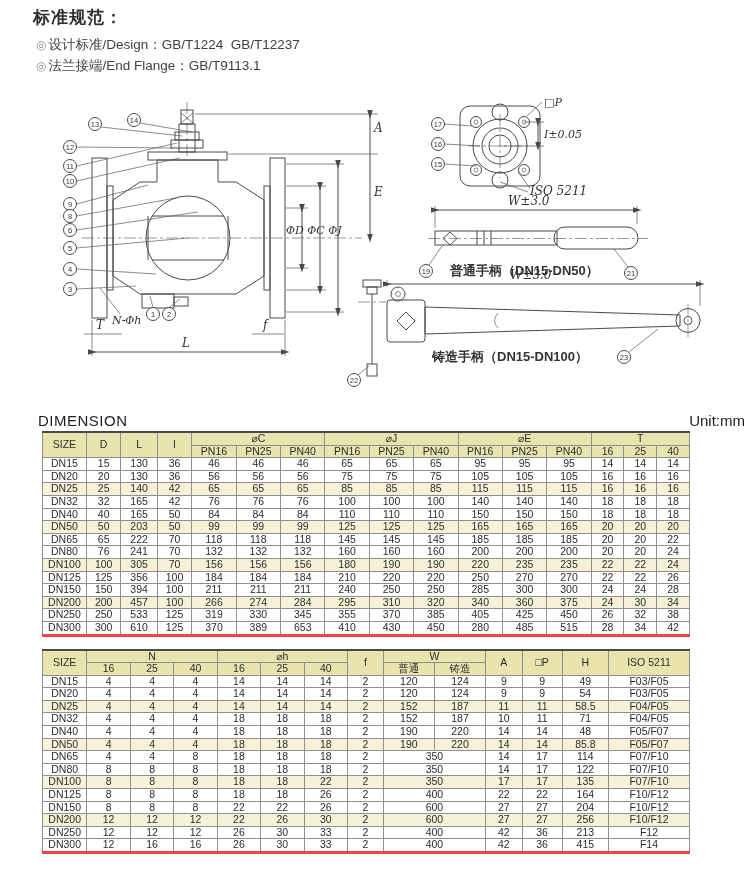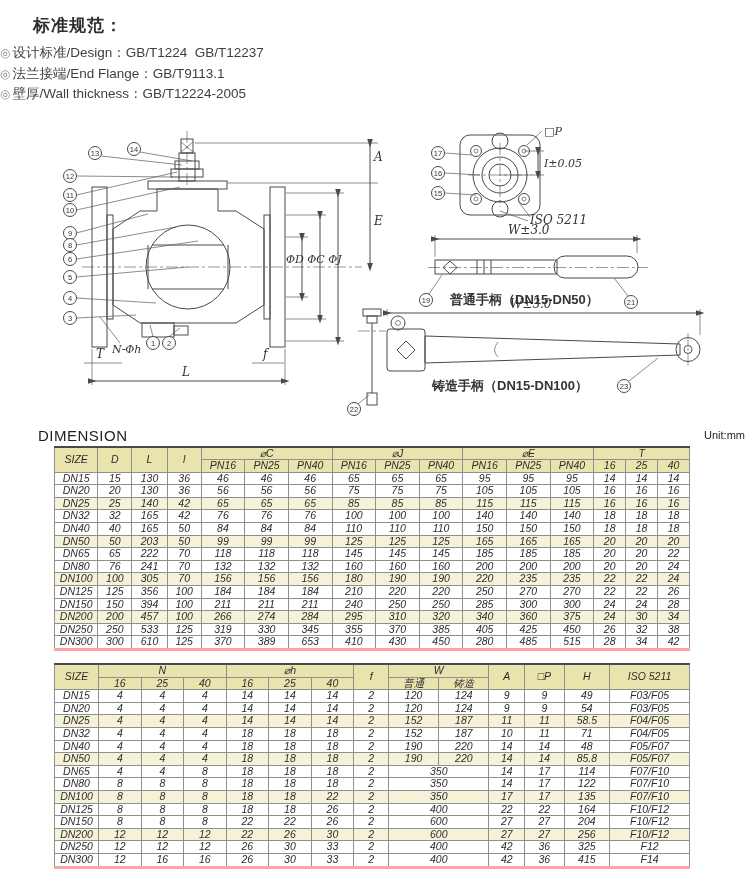--- a/index.html
+++ b/index.html
@@ -1,59 +1,58 @@
 <!DOCTYPE html>
 <html><head>
 <meta charset="utf-8">
 <style>
   * { margin:0; padding:0; box-sizing:border-box; }
   body { width:750px; height:893px; background:#ffffff; font-family:"Liberation Sans", sans-serif; color:#333; overflow:hidden; }
-  .page { position:relative; width:690px; height:893px; padding-top:12px; }
+  .page { position:relative; width:690px; height:893px; padding-top:4px; }
 
   .title { margin:2px 0 6px 33px; font-size:17px; font-weight:bold; color:#2f2f2f; letter-spacing:1px; }
-  .specs { list-style:none; }
+  .specs { list-style:none; margin-left:36px; }
   .specs li { font-size:13.5px; line-height:19.5px; color:#3f3f3f; white-space:pre; }
   .bullet { color:#8a8a8a; font-size:12px; margin-right:2px; }
 
   svg.drawing { display:block; margin:12px 0 0 30px; }
   .ln { fill:none; stroke:#4a4a4a; stroke-width:1; }
   .thin { fill:none; stroke:#5a5a5a; stroke-width:0.7; }
   .cl { fill:none; stroke:#6a6a6a; stroke-width:0.7; stroke-dasharray:12 3 3 3; }
   .dim { marker-start:url(#ar); marker-end:url(#ar); }
   .lbl { font:italic 12px "DejaVu Serif", serif; fill:#333; }
   .lbl-s { font:italic 11px "DejaVu Serif", serif; fill:#333; }
   .cap { font:bold 13px "Liberation Sans", sans-serif; fill:#333; }
   .co { font:7.5px "Liberation Sans", sans-serif; fill:#333; text-anchor:middle; }
   .co-c { fill:#ffffff; }
 
-  .dim-head { display:flex; justify-content:space-between; align-items:center; width:707px; margin:10px 0 2px 38px; }
+  .dim-head { display:flex; justify-content:space-between; align-items:flex-start; width:707px; margin:24px 0 2px 38px; }
   .dim-title { font-size:15px; color:#1f1f1f; letter-spacing:0.5px; }
-  .dim-unit { font-size:11px; color:#1f1f1f; }
-
-  table.spec { border-collapse:collapse; margin-left:54px; table-layout:fixed;
-               border-top:2px solid #4a4a4a; border-bottom:3px solid #fca5a5;font-style:italic; }
+  .dim-unit { font-size:15px; color:#1f1f1f; }
+
+  table.spec { border-collapse:collapse; margin-left:42px; table-layout:fixed;
+               border-top:2px solid #4a4a4a; border-bottom:3px solid #ef4444; }
   table.spec th, table.spec td { border:1px solid #8f8f8f; font-weight:normal; font-size:10.5px;
                text-align:center; height:11.6px; line-height:11.6px; padding:0; overflow:hidden; }
   table.spec th { background:#e9e4ad; color:#2c2c2c; }
   table.spec td { background:#ffffff; color:#2c2c2c; }
   table.spec tr.hl td { background:#f5f2d8; }
   table.spec { margin-bottom:0; }
   #table2 { margin-top:12px; }
 </style>
 </head>
 <body>
 
 <div class="page">
 
   <div class="title">标准规范：</div>
 
   <ul class="specs">
     <li><span class="bullet">◎</span><span>设计标准/Design：GB/T1224  GB/T12237</span></li>
     <li><span class="bullet">◎</span><span>法兰接端/End Flange：GB/T9113.1</span></li>
-    <li><span class="bullet">◎</span><span>壁厚/Wall thickness：GB/T12224-2005</span></li>
   </ul>
 
   <svg class="drawing" width="710" height="300" viewBox="0 0 710 300">
     <defs>
       <marker id="ar" markerWidth="9" markerHeight="8" refX="4.5" refY="4" orient="auto">
         <path d="M0 1 L9 4 L0 7 Z" fill="#4a4a4a"></path>
       </marker>
     </defs>
 
     <g>
@@ -824,21 +823,21 @@
           <td>12</td>
           <td>12</td>
           <td>12</td>
           <td>26</td>
           <td>30</td>
           <td>33</td>
           <td>2</td>
           <td colspan="2">400</td>
           <td>42</td>
           <td>36</td>
-          <td>325</td>
+          <td>213</td>
           <td>F12</td>
         </tr>
         <tr>
           <td>DN300</td>
           <td>12</td>
           <td>16</td>
           <td>16</td>
           <td>26</td>
           <td>30</td>
           <td>33</td>

